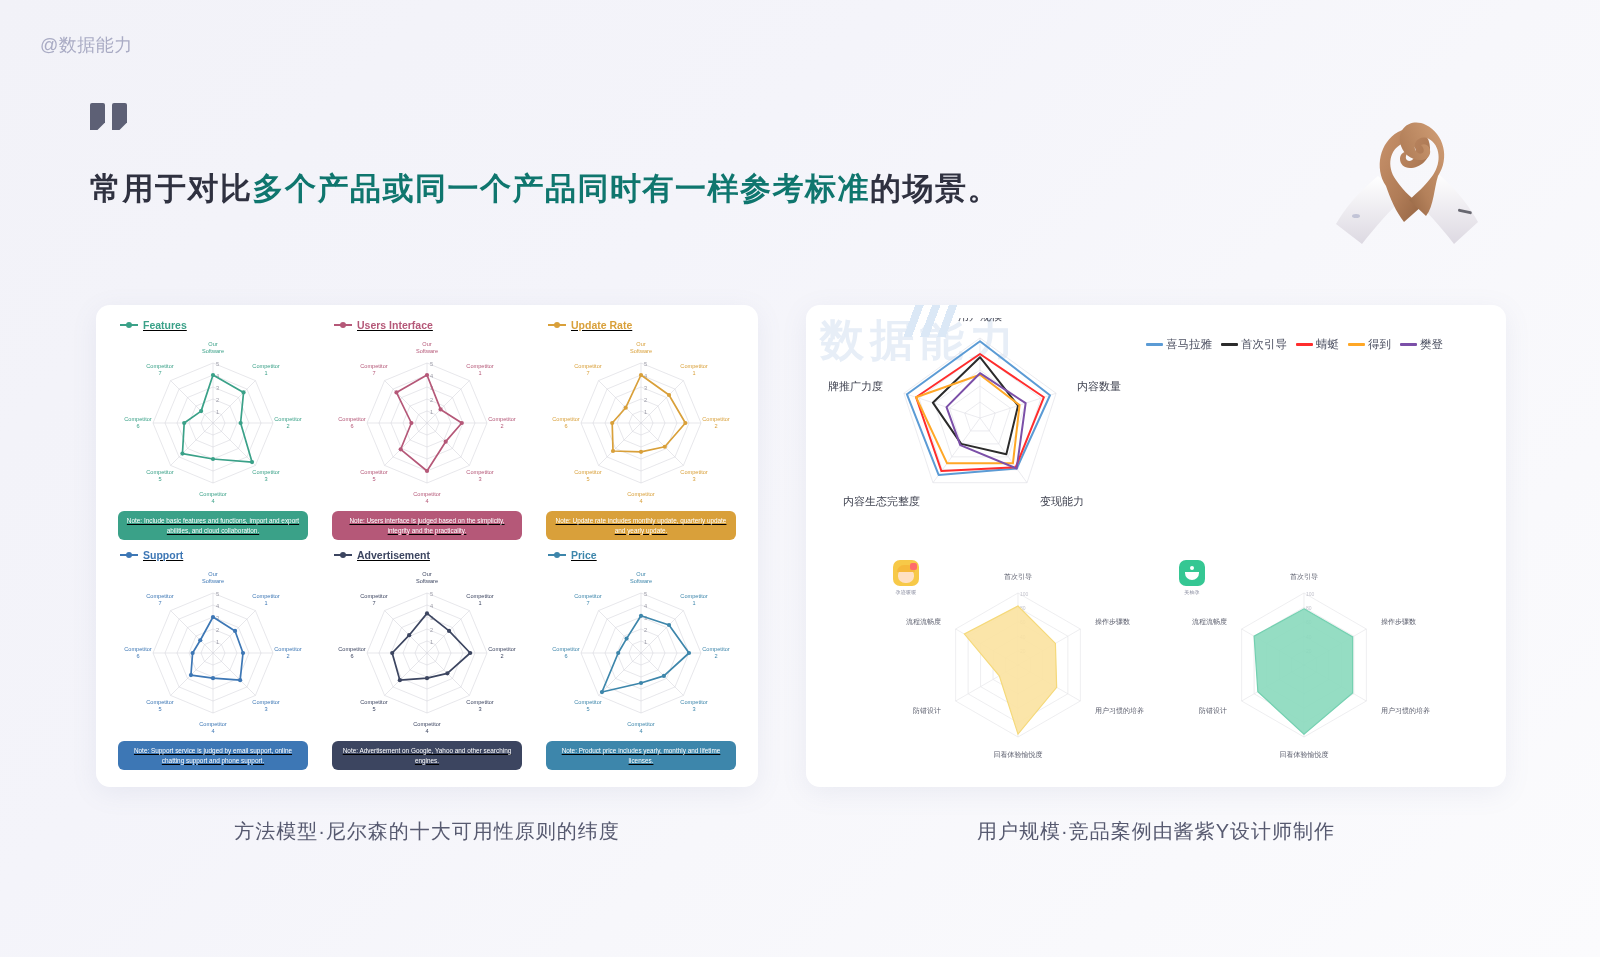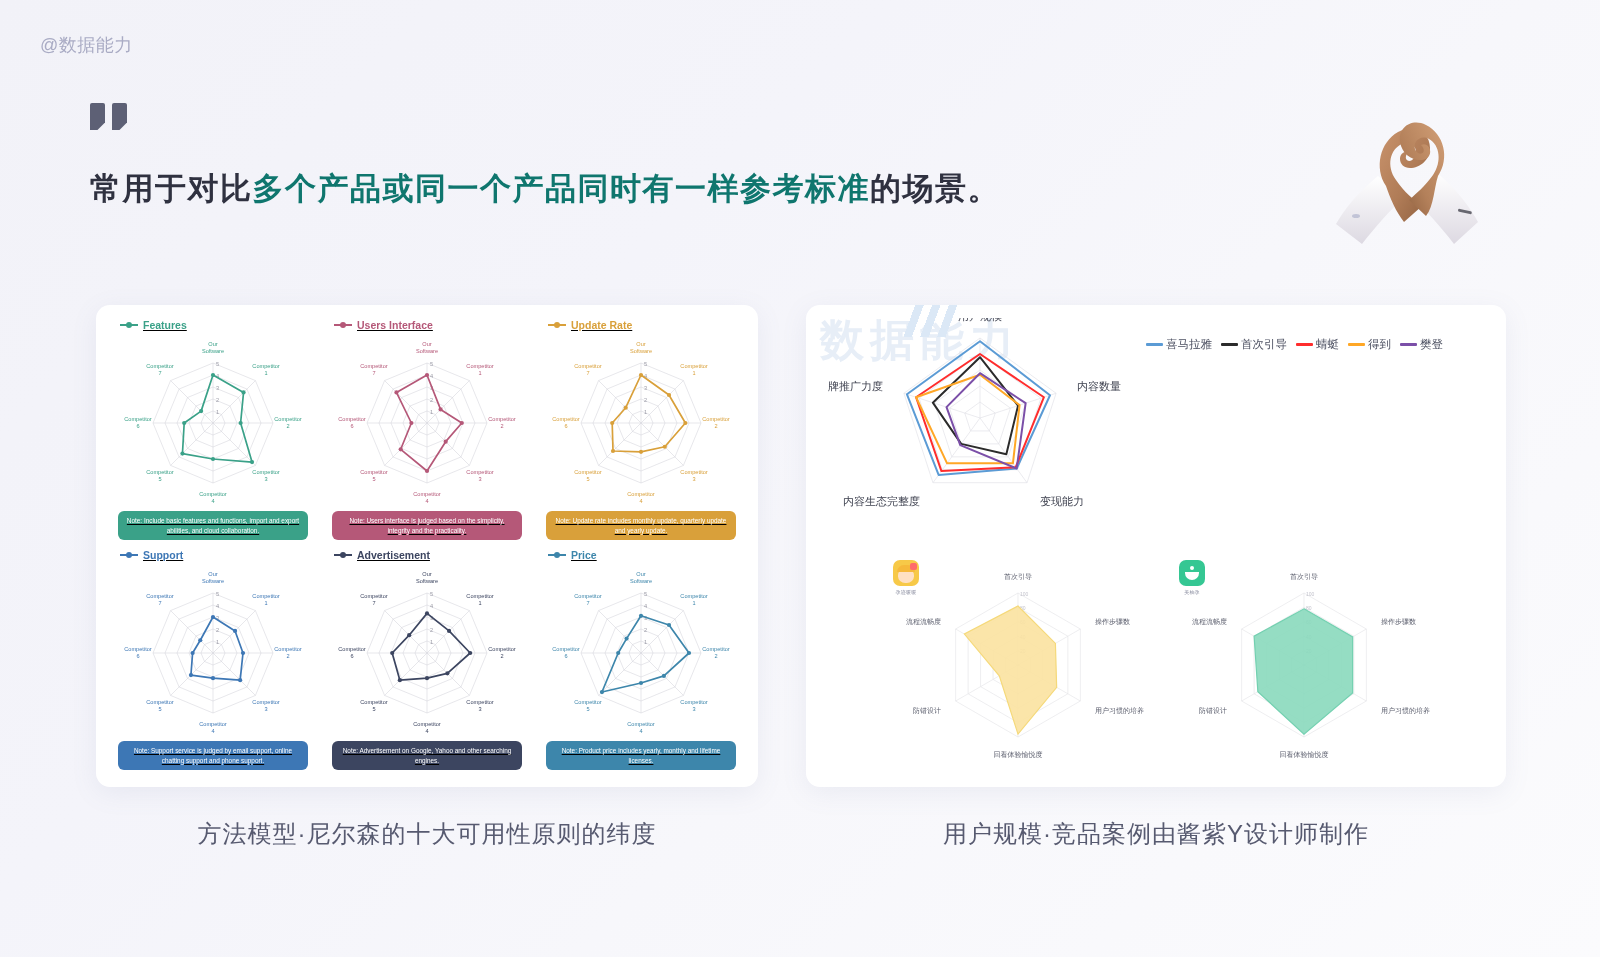--- a/index.html
+++ b/index.html
@@ -50,21 +50,21 @@
     position: absolute; background: #fff; border-radius: 14px;
     box-shadow: 0 6px 26px rgba(120,125,170,.10);
     overflow: hidden;
     text-decoration: underline;
   }
   #card-left  { left: 96px;  top: 305px; width: 662px; height: 482px; }
   #card-right { left: 806px; top: 305px; width: 700px; height: 482px; text-align: right; }
 
   .caption {
     position: absolute; top: 818px;
-    font-size: 24px; color: #575a70; letter-spacing: 1px;
+    font-size: 20px; color: #575a70; letter-spacing: 1px;
     text-align: center; width: 662px;
   }
   #caption-left  { left: 96px; }
   #caption-right { left: 806px; width: 700px; }
 
   
   .mini-grid {
     display: grid; grid-template-columns: repeat(3, 1fr);
     grid-template-rows: repeat(2, 1fr);
     width: 100%; height: 100%;

